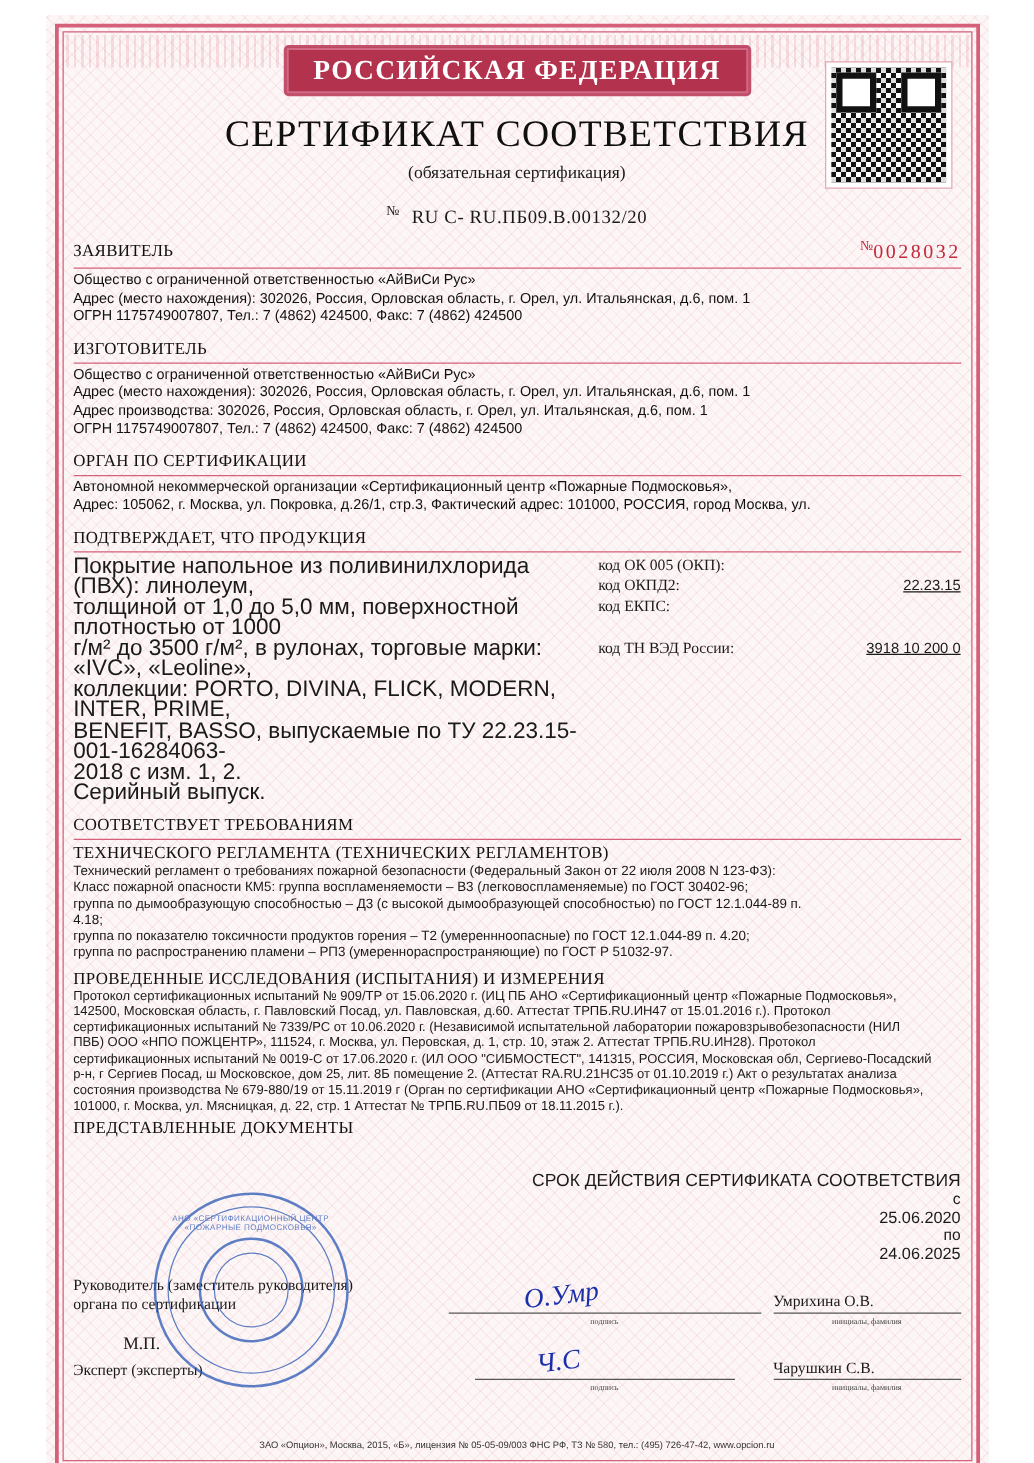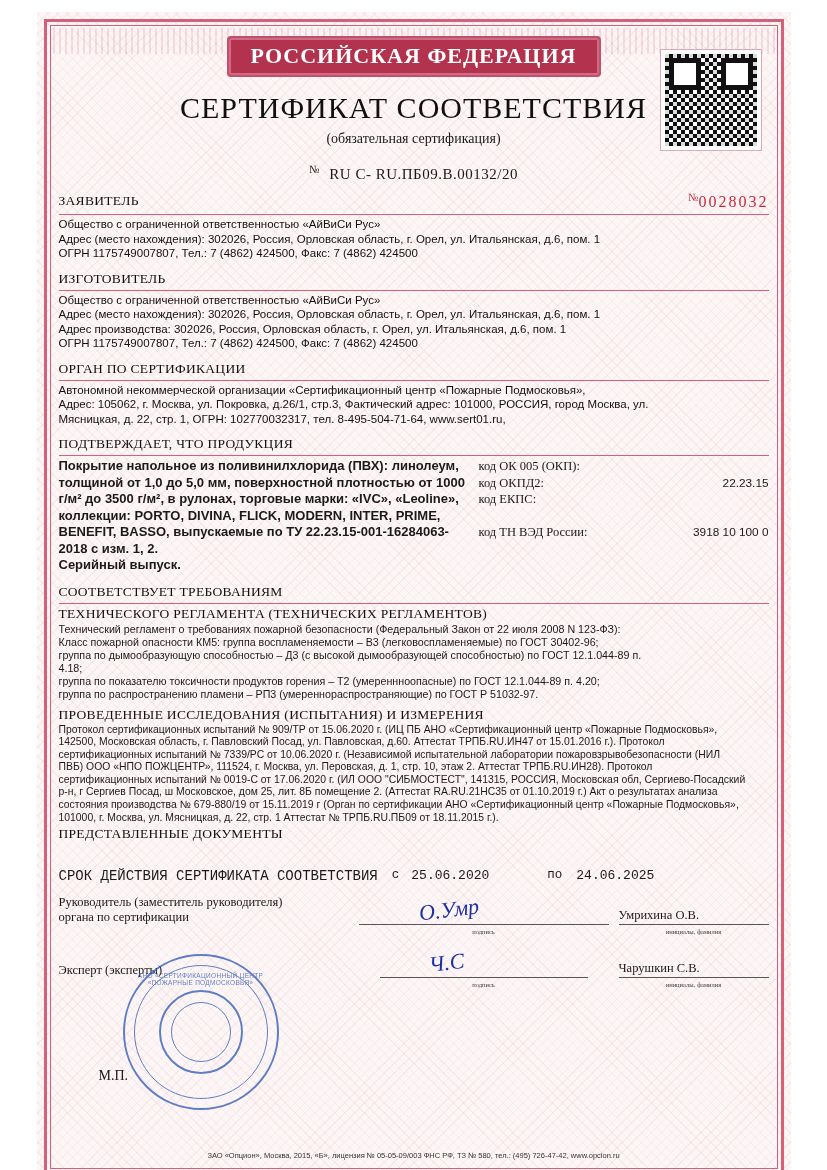--- a/index.html
+++ b/index.html
@@ -140,58 +140,58 @@
   }
   .serial .s-sign { font-size: 11px; vertical-align: super; letter-spacing: 0; }
 
   
   .prod-wrap {
     display: flex;
     margin-top: 2px;
   }
   .prod-left {
     flex: 1 1 auto;
-    font-size: 13px;
+    font-size: 18px;
     line-height: 16.5px;
     padding-right: 6px;
-    font-weight: bold;
   }
   .prod-right {
     width: 290px;
     flex: 0 0 290px;
     font-size: 11.8px;
     line-height: 16.5px;
   }
   .code-row {
     display: flex;
     justify-content: space-between;
     line-height: 16.5px;
   }
   .code-label { font-family: "Liberation Serif", serif; font-size: 12.5px; }
-  .code-val { font-size: 11.8px; }
+  .code-val { font-size: 11.8px; text-decoration: underline; }
   .spacer-row { height: 16.5px; }
 
   
   .tight {
     font-size: 10.7px;
     line-height: 13px;
     text-align: justify;
   }
   .tight-j {
     font-size: 10.4px;
     line-height: 12.6px;
     text-align: justify;
   }
 
   
   .validity {
     margin-top: 26px;
     display: flex;
-    align-items: flex-start;
-    font-family: Liberation Mono, monospace;
+    align-items: flex-end;
+    font-family: Liberation Sans, sans-serif;
+    flex-direction: column;
   }
   .validity .vt { font-size: 14px; }
   .validity .vs { font-size: 12.5px; margin-left: 14px; }
   .validity .vd { font-size: 13px; margin-left: 12px; }
   .validity .vp { font-size: 12.5px; margin-left: 58px; }
   .validity .vd2 { font-size: 13px; margin-left: 14px; }
 
   .sign-row {
     display: flex;
     align-items: flex-end;
@@ -345,21 +345,20 @@
       <div class="line">Адрес (место нахождения): 302026, Россия, Орловская область, г. Орел, ул. Итальянская, д.6, пом. 1</div>
       <div class="line">Адрес производства: 302026, Россия, Орловская область, г. Орел, ул. Итальянская, д.6, пом. 1</div>
       <div class="line">ОГРН 1175749007807, Тел.: 7 (4862) 424500, Факс: 7 (4862) 424500</div>
     </div>
 
     <div class="block">
       <div class="sec-title">ОРГАН ПО СЕРТИФИКАЦИИ</div>
       <hr class="rule-red">
       <div class="line">Автономной некоммерческой организации «Сертификационный центр «Пожарные Подмосковья»,</div>
       <div class="line">Адрес: 105062, г. Москва, ул. Покровка, д.26/1, стр.3, Фактический адрес: 101000, РОССИЯ, город Москва, ул.</div>
-      <div class="line">Мясницкая, д. 22, стр. 1, ОГРН: 102770032317, тел. 8-495-504-71-64, www.sert01.ru,</div>
     </div>
 
     <div class="block">
       <div class="sec-title">ПОДТВЕРЖДАЕТ, ЧТО ПРОДУКЦИЯ</div>
       <hr class="rule-red">
       <div class="prod-wrap">
         <div class="prod-left">
           <div>Покрытие напольное из поливинилхлорида (ПВХ): линолеум,</div>
           <div>толщиной от 1,0 до 5,0 мм, поверхностной плотностью от 1000</div>
           <div>г/м² до 3500 г/м², в рулонах, торговые марки: «IVC», «Leoline»,</div>
@@ -377,21 +376,21 @@
             <span class="code-label">код ОКПД2:</span>
             <span class="code-val">22.23.15</span>
           </div>
           <div class="code-row">
             <span class="code-label">код ЕКПС:</span>
             <span class="code-val"></span>
           </div>
           <div class="spacer-row"></div>
           <div class="code-row">
             <span class="code-label">код ТН ВЭД России:</span>
-            <span class="code-val">3918 10 100 0</span>
+            <span class="code-val">3918 10 200 0</span>
           </div>
         </div>
       </div>
     </div>
 
     <div class="block">
       <div class="sec-title">СООТВЕТСТВУЕТ ТРЕБОВАНИЯМ</div>
       <hr class="rule-red">
       <div class="sec-title" style="margin:0 0 1px 0;">ТЕХНИЧЕСКОГО РЕГЛАМЕНТА (ТЕХНИЧЕСКИХ РЕГЛАМЕНТОВ)</div>
       <div class="tight">Технический регламент о требованиях пожарной безопасности (Федеральный Закон от 22 июля 2008 N 123-ФЗ):</div>

